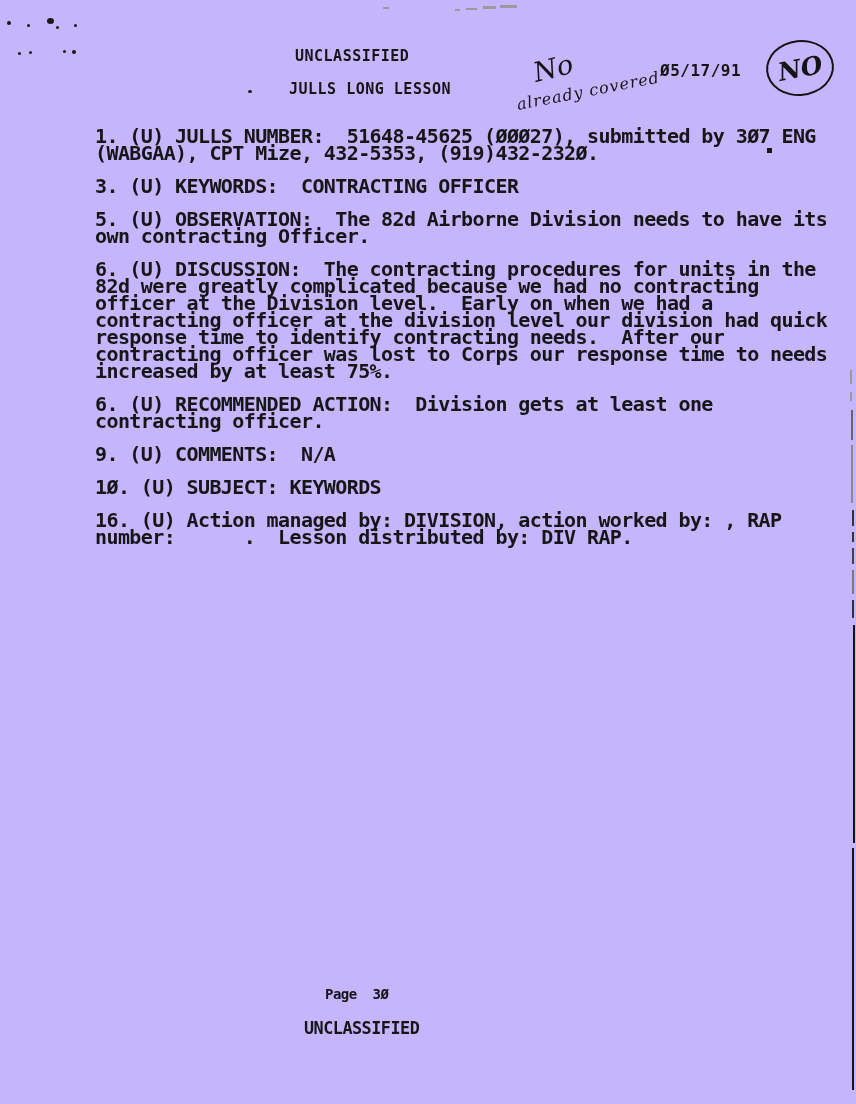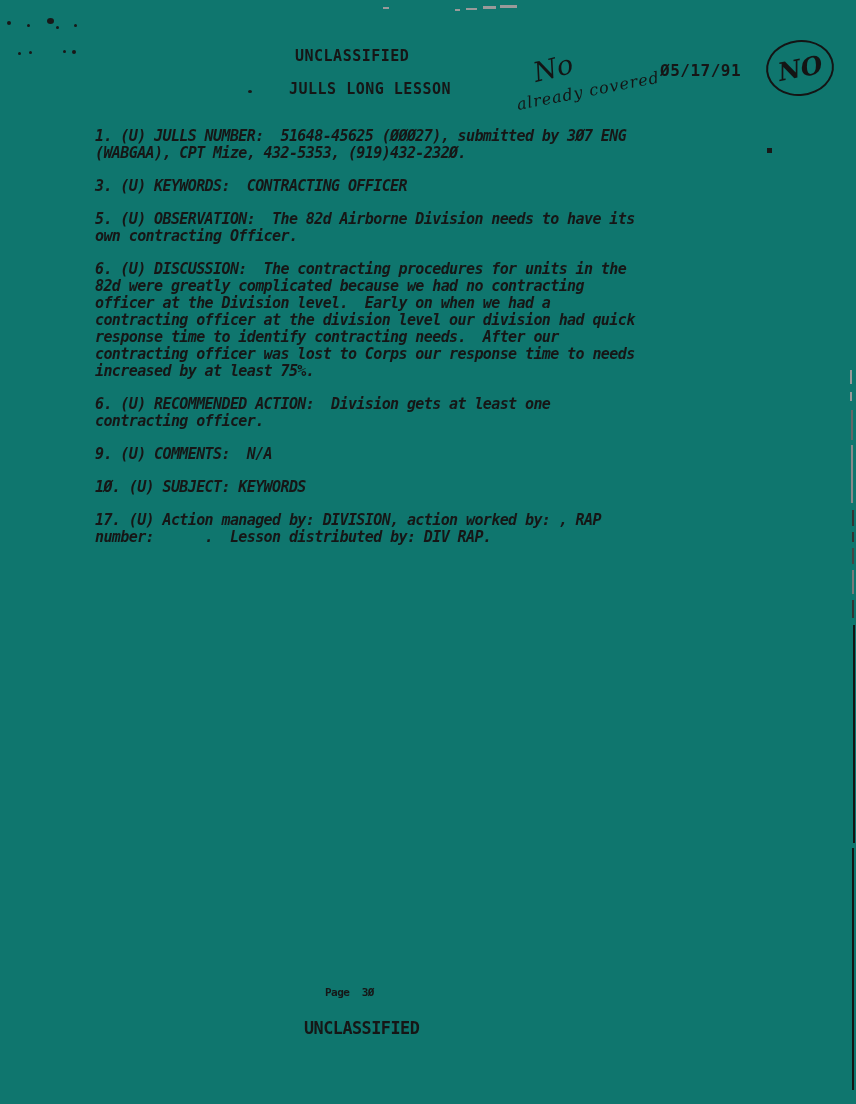--- a/index.html
+++ b/index.html
@@ -1,20 +1,20 @@
 <!DOCTYPE html>
 <html><head>
 <meta charset="utf-8">
 <style>
   html, body { margin: 0; padding: 0; background: #e8e8e8; }
   .page {
     position: relative;
     width: 856px;
     height: 1104px;
-    background: #0f766e;
+    background: #c4b5fd;
     overflow: hidden;
     font-family: "DejaVu Sans Mono", monospace;
     color: #161616;
   }
   .typed { white-space: pre; }
   .hdr {
     position: absolute;
     font-size: 15px;
     font-weight: bold;
     letter-spacing: 0.5px;
@@ -23,31 +23,30 @@
   .report-title       { left: 289px; top: 80px; }
   .date-stamp         { left: 660px; top: 61px; font-size: 16px; font-weight: bold; text-align: right; }
   .body-text {
     position: absolute;
     left: 95px;
     top: 128px;
     width: 700px;
   }
   .body-text p {
     margin: 0 0 16px 0;
-    font-size: 15px;
+    font-size: 20px;
     line-height: 17px;
     white-space: pre;
     font-weight: bold;
     letter-spacing: -0.6px;
-    font-style: italic;
   }
   .footer-page {
     position: absolute;
     left: 325px; top: 986px;
-    font-size: 11px; font-weight: bold; white-space: pre; letter-spacing: -0.5px;
+    font-size: 14px; font-weight: bold; white-space: pre; letter-spacing: -0.5px;
   }
   .footer-classification {
     position: absolute;
     left: 304px; top: 1018px;
     font-size: 16.8px; font-weight: bold; letter-spacing: -0.5px;
   }
   
   .hand-note { position: absolute; left: 512px; top: 48px; }
   .hand-note text {
     font-family: "DejaVu Serif", serif;
@@ -104,21 +103,21 @@
 82d were greatly complicated because we had no contracting
 officer at the Division level.  Early on when we had a
 contracting officer at the division level our division had quick
 response time to identify contracting needs.  After our
 contracting officer was lost to Corps our response time to needs
 increased by at least 75%.</p>
     <p>6. (U) RECOMMENDED ACTION:  Division gets at least one
 contracting officer.</p>
     <p>9. (U) COMMENTS:  N/A</p>
     <p>1Ø. (U) SUBJECT: KEYWORDS</p>
-    <p>17. (U) Action managed by: DIVISION, action worked by: , RAP
+    <p>16. (U) Action managed by: DIVISION, action worked by: , RAP
 number:      .  Lesson distributed by: DIV RAP.</p>
   </div>
 
   <div class="footer-page typed">Page  3Ø</div>
   <div class="footer-classification">UNCLASSIFIED</div>
 
   <div>
     <div class="speck" style="left:7px;  top:21px; width:4px; height:4px;"></div>
     <div class="speck" style="left:27px; top:24px; width:3px; height:3px;"></div>
     <div class="speck" style="left:47px; top:18px; width:7px; height:6px;"></div>

